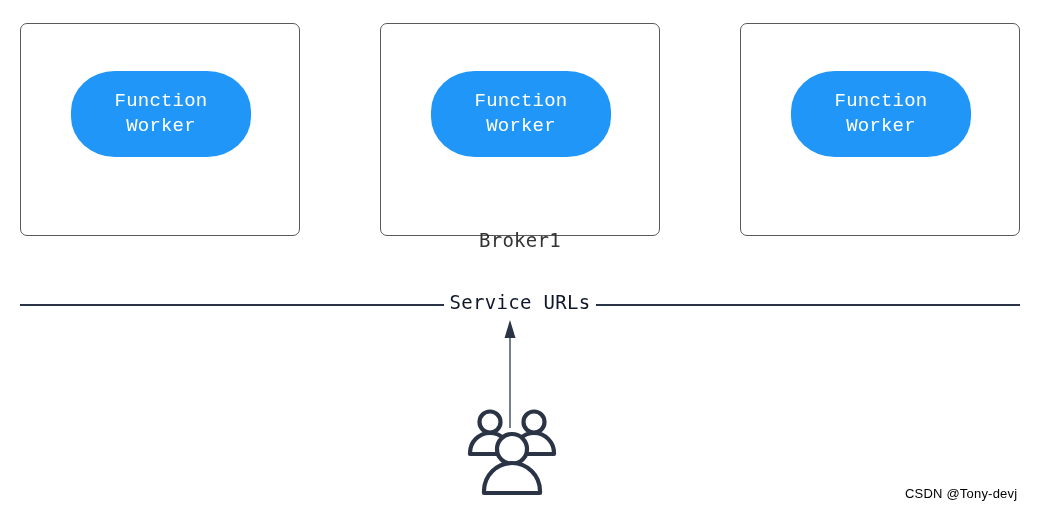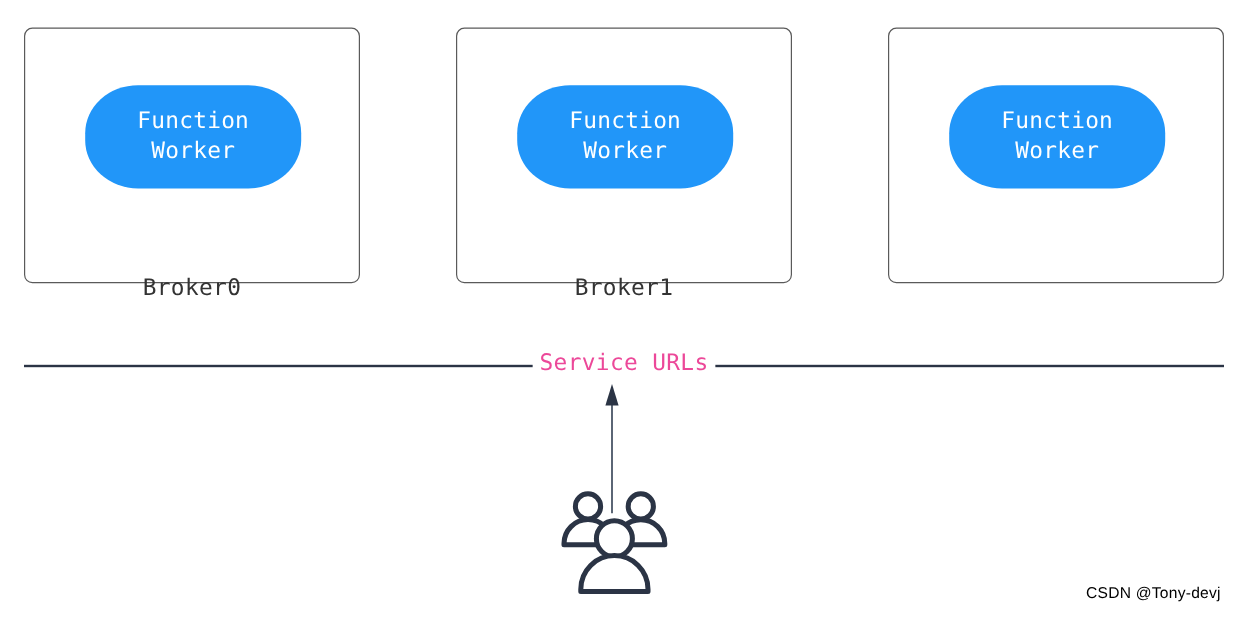--- a/index.html
+++ b/index.html
@@ -50,21 +50,21 @@
     display: flex;
     flex-direction: column;
     align-items: center;
     justify-content: center;
     color: #ffffff;
     font-size: 19px;
     line-height: 25px;
     letter-spacing: 0.2px;
     white-space: pre;
   }
-  .worker-line { display: block; }
+  .worker-line { display: block; font-family: Liberation Mono, monospace; }
 
   
   .broker-caption {
     position: absolute;
     left: 0;
     right: 0;
     top: 205px;
     text-align: center;
     font-size: 19px;
     color: #333333;
@@ -87,21 +87,21 @@
   }
   #bus-rule-left  { left: 0px;   width: 424px; }
   #bus-rule-right { left: 576px; width: 424px; }
   #service-bus-label {
     position: absolute;
     left: 424px;
     top: -7px;
     width: 152px;
     text-align: center;
     font-size: 19px;
-    color: #ec4899;
+    color: #0f172a;
     letter-spacing: 0.3px;
     background: #ffffff;
   }
 
   
   #client-arrow {
     position: absolute;
     left: 494px;
     top: 318px;
     width: 32px;
@@ -132,21 +132,20 @@
 </head>
 <body>
 
 <div id="diagram-canvas">
 
   <div class="broker-box" id="broker-box-0">
     <div class="worker-pill">
       <span class="worker-line">Function</span>
       <span class="worker-line">Worker</span>
     </div>
-    <div class="broker-caption">Broker0</div>
   </div>
 
   <div class="broker-box" id="broker-box-1">
     <div class="worker-pill">
       <span class="worker-line">Function</span>
       <span class="worker-line">Worker</span>
     </div>
     <div class="broker-caption">Broker1</div>
   </div>
 

